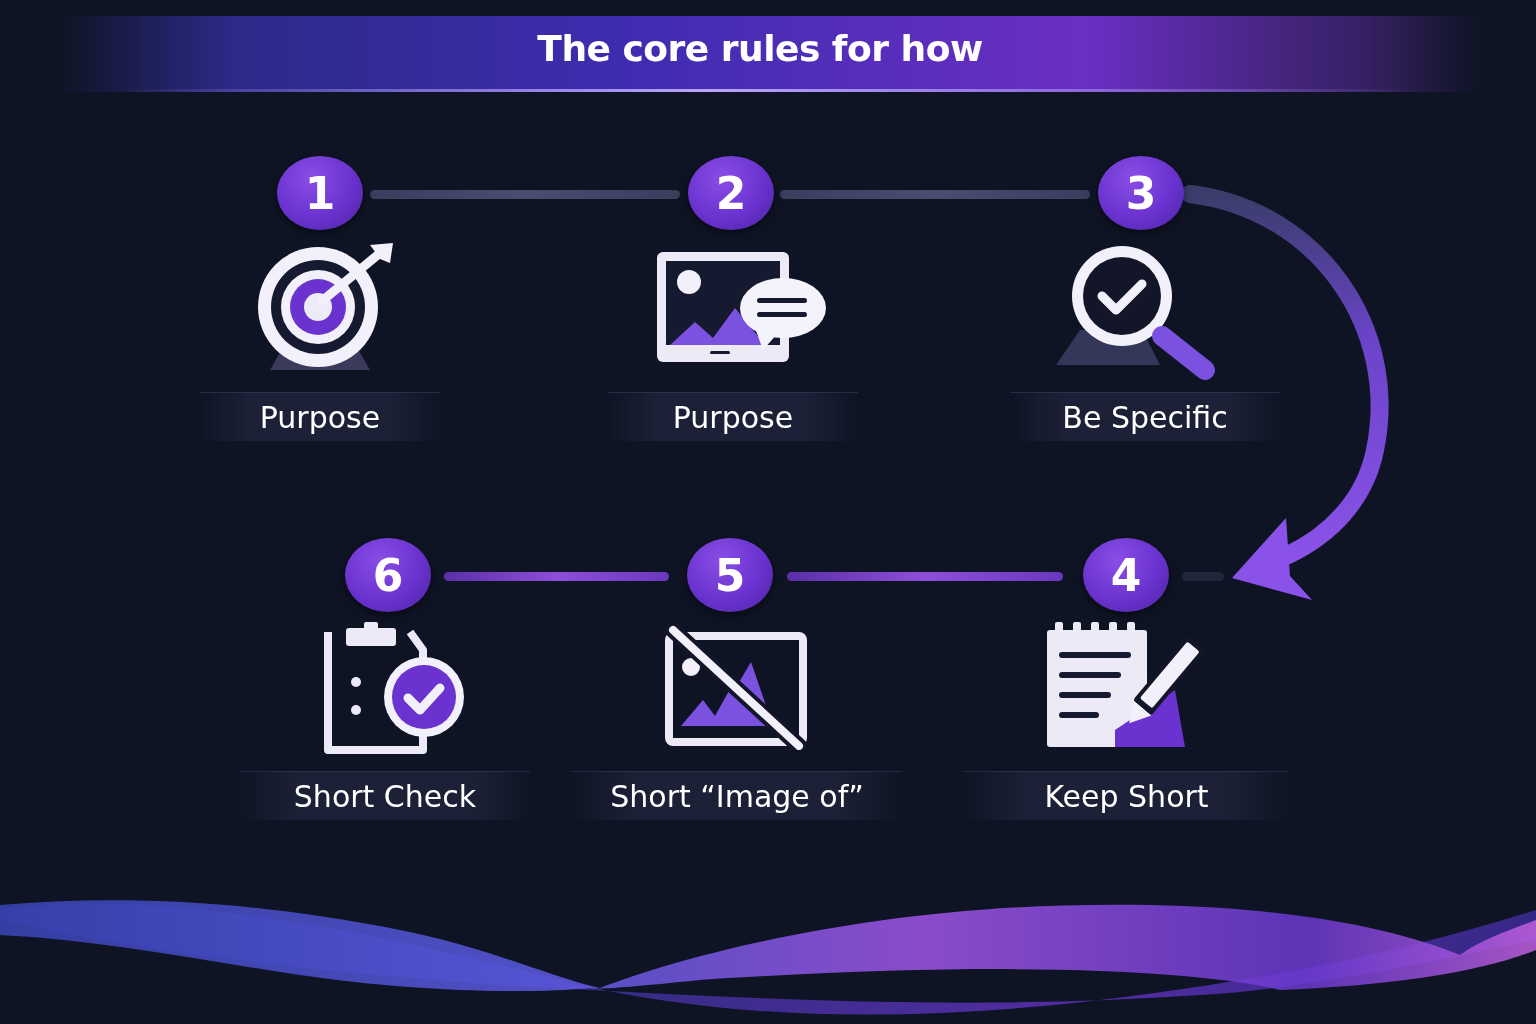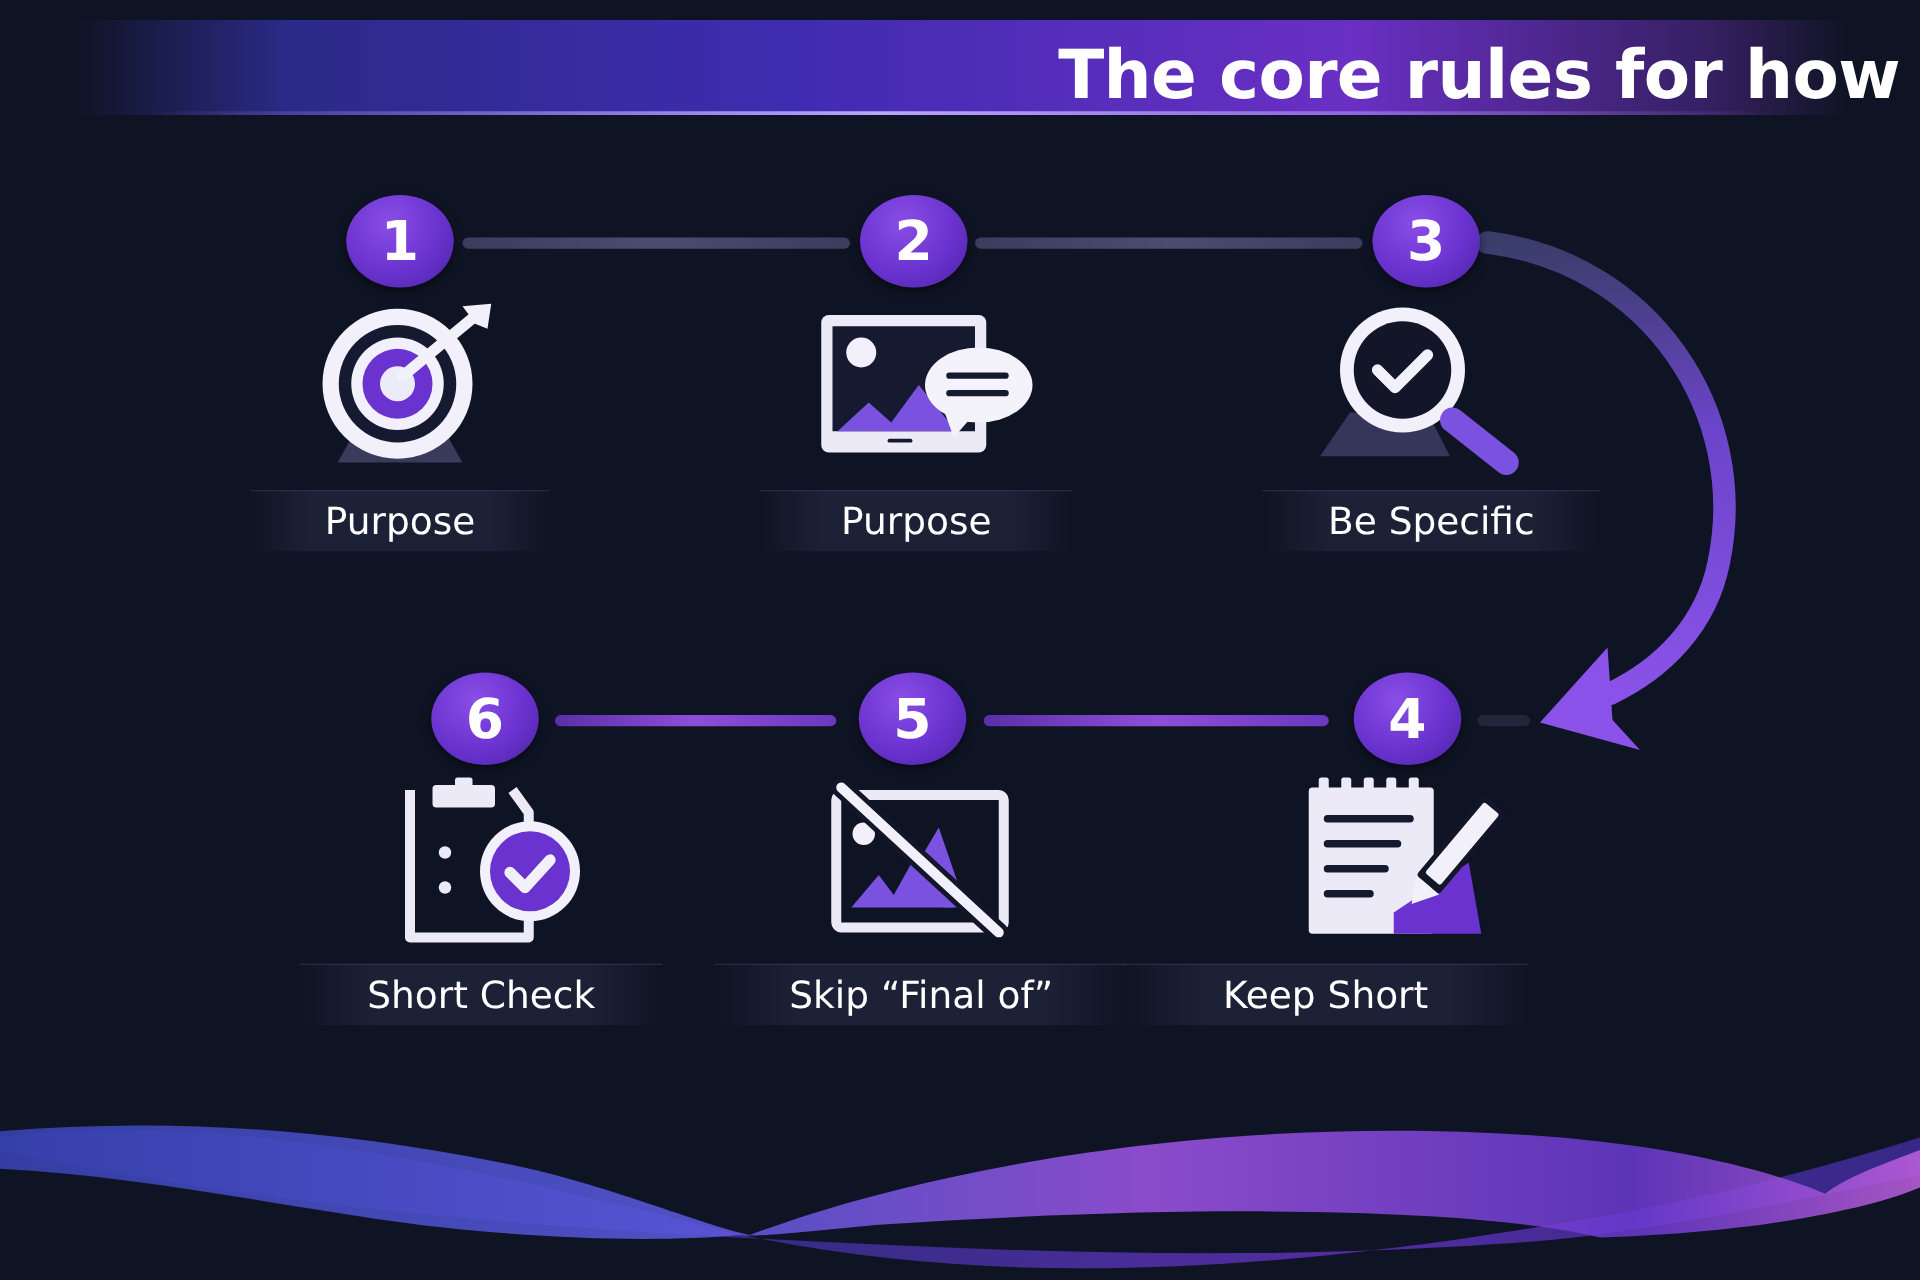--- a/index.html
+++ b/index.html
@@ -10,22 +10,22 @@
   }
   .title-band {
     position:absolute; left:60px; top:16px; width:1420px; height:76px;
     background:linear-gradient(90deg, rgba(15,20,36,0) 0%, #2b2a88 12%, #3f2cb0 40%, #6a2fc4 72%, rgba(80,40,140,0.6) 92%, rgba(15,20,36,0) 100%);
   }
   .title-band::after {
     content:""; position:absolute; left:4%; right:4%; bottom:0; height:3px;
     background:linear-gradient(90deg, rgba(160,140,255,0) 0%, #b9a6ff 45%, rgba(160,140,255,0) 100%);
   }
   .title {
-    position:absolute; left:0; right:0; top:28px; text-align:right;
-    color:#ffffff; font-weight:bold; font-size:54px; letter-spacing:-0.5px;
+    position:absolute; left:0; right:0; top:28px; text-align:center;
+    color:#ffffff; font-weight:bold; font-size:36px; letter-spacing:-0.5px;
     font-family:"DejaVu Sans", sans-serif; padding-right:16px;
   }
   .badge {
     position:absolute; width:86px; height:74px; border-radius:50%;
     background:radial-gradient(circle at 40% 30%, #8a4ee6 0%, #6a32cf 55%, #4a23a3 100%);
     color:#fff; font-weight:bold; font-size:44px; display:flex; align-items:center; justify-content:center;
     box-shadow:0 3px 8px rgba(0,0,0,0.5);
   }
   .connector { position:absolute; height:9px; border-radius:5px; }
   .c-top { background:linear-gradient(90deg,#3a3d5c,#4a4c72,#3a3d5c); }
@@ -139,22 +139,22 @@
     <rect x="104" y="10" width="24" height="84" rx="3" fill="#121628"></rect>
     <rect x="108" y="14" width="16" height="74" rx="2" fill="#f2f0fa"></rect>
     <polygon points="104,94 128,94 116,114" fill="#f2f0fa"></polygon>
   </g>
 </svg>
 
 <div class="label-bar" style="left:200px; top:392px; width:240px;">Purpose</div>
 <div class="label-bar" style="left:608px; top:392px; width:250px;">Purpose</div>
 <div class="label-bar" style="left:1010px; top:392px; width:270px;">Be Specific</div>
 <div class="label-bar" style="left:240px; top:771px; width:290px;">Short Check</div>
-<div class="label-bar" style="left:572px; top:771px; width:330px;">Skip “Final of”</div>
-<div class="label-bar" style="left:898px; top:771px; width:325px;">Keep Short</div>
+<div class="label-bar" style="left:572px; top:771px; width:330px;">Short “Image of”</div>
+<div class="label-bar" style="left:964px; top:771px; width:325px;">Keep Short</div>
 
 <svg class="waves" viewBox="0 0 1536 140" preserveAspectRatio="none">
   <defs>
     <linearGradient id="w1" x1="0" y1="0" x2="1" y2="0">
       <stop offset="0" stop-color="#3a45b8"></stop>
       <stop offset="0.35" stop-color="#5a5ae0"></stop>
       <stop offset="0.6" stop-color="#a055e8"></stop>
       <stop offset="0.85" stop-color="#6a3ad0"></stop>
       <stop offset="1" stop-color="#c060e0"></stop>
     </linearGradient>

